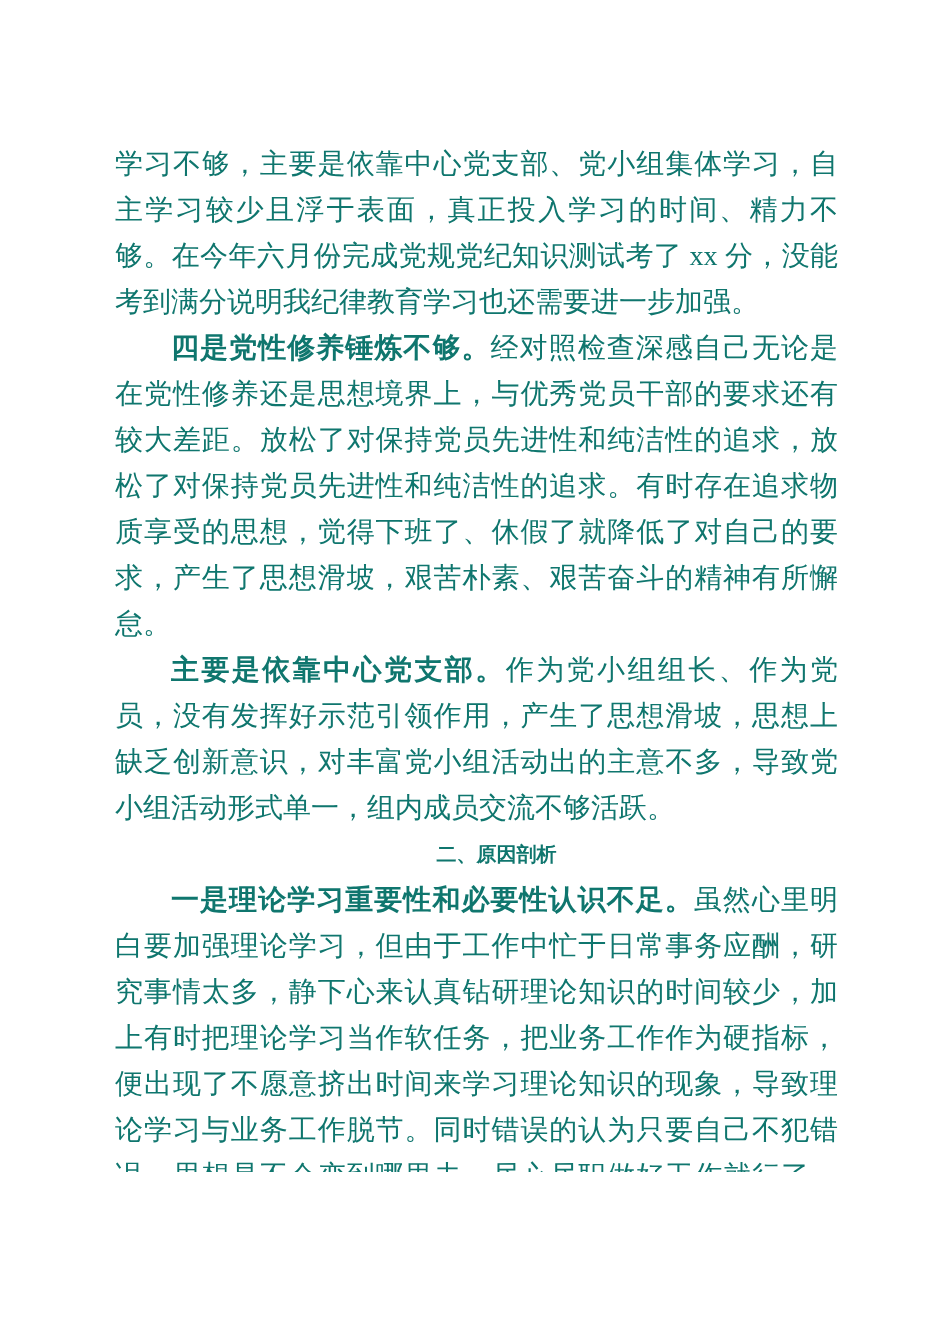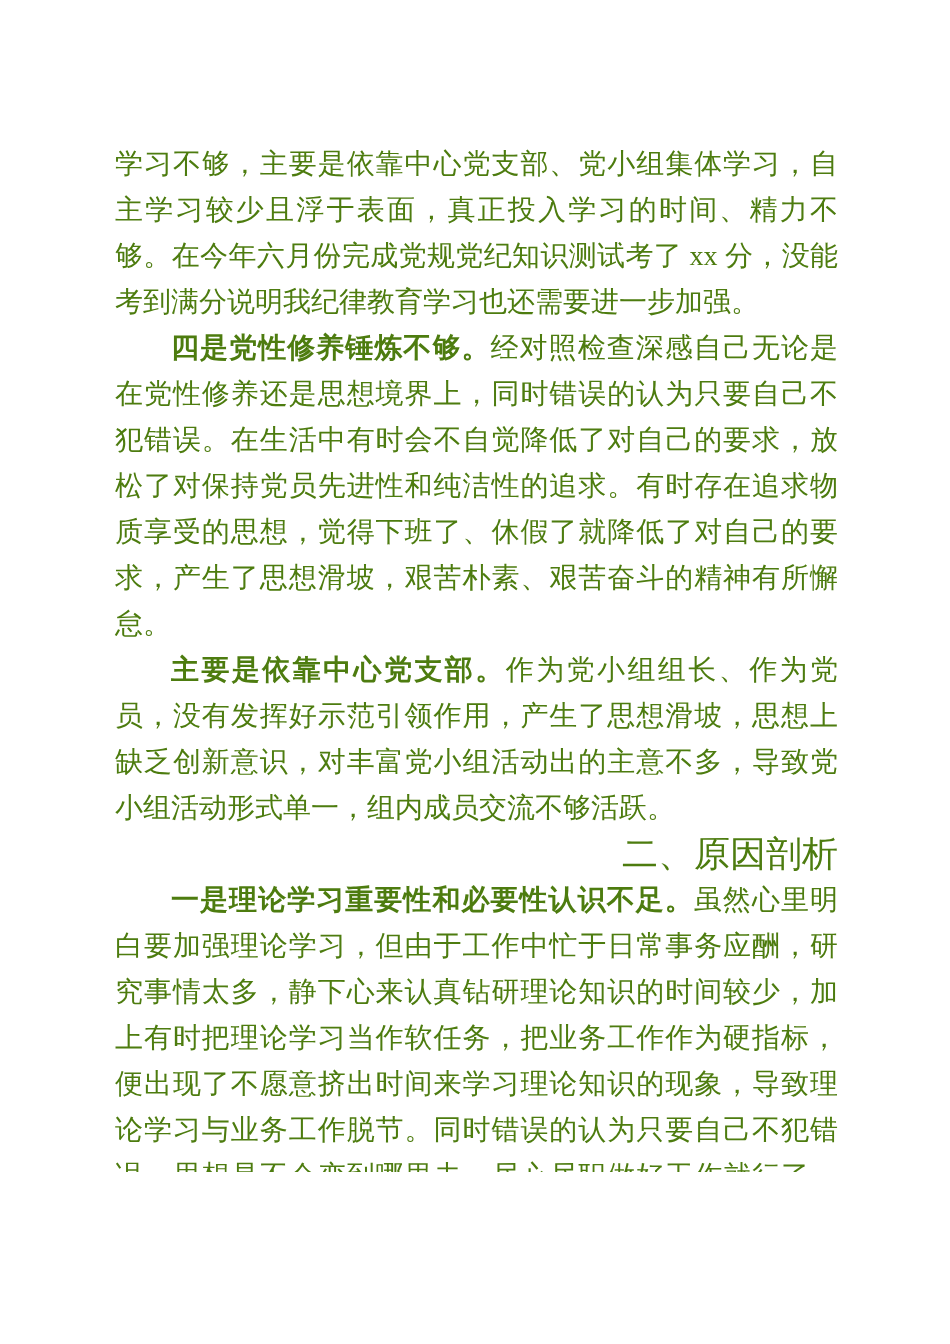--- a/index.html
+++ b/index.html
@@ -7,21 +7,21 @@
       padding: 0;
       background: #ffffff;
     }
     .page {
       position: relative;
       width: 950px;
       height: 1172px;
       background: #ffffff;
       overflow: hidden;
       font-family: "Liberation Serif", serif;
-      color: #4d7c0f;
+      color: #0f766e;
     }
     .doc-body {
       position: absolute;
       left: 115px;
       top: 141px;
       width: 723px;
       font-size: 28px;
       line-height: 46px;
       text-align: justify;
       letter-spacing: 0;
@@ -34,37 +34,37 @@
     p.para.no-indent {
       text-indent: 0;
     }
     .lead {
       font-weight: bold;
       margin-top: 16px;
     }
     h2.section-heading {
       margin: 0;
       padding: 0;
-      font-size: 36px;
+      font-size: 20px;
       line-height: 46px;
       text-indent: 2em;
       font-family: "Liberation Sans", sans-serif;
-      font-weight: normal;
-      text-align: right;
+      font-weight: bold;
+      text-align: center;
     }
   </style>
 </head>
 <body>
 
 <div class="page">
   <div class="doc-body">
 
     <p class="para no-indent"><span>学习不够，主要是依靠中心党支部、党小组集体学习，自主学习较少且浮于表面，真正投入学习的时间、精力不够。在今年六月份完成党规党纪知识测试考了 xx 分，没能考到满分说明我纪律教育学习也还需要进一步加强。</span></p>
 
-    <p class="para"><strong class="lead">四是党性修养锤炼不够。</strong><span>经对照检查深感自己无论是在党性修养还是思想境界上，同时错误的认为只要自己不犯错误。在生活中有时会不自觉降低了对自己的要求，放松了对保持党员先进性和纯洁性的追求。有时存在追求物质享受的思想，觉得下班了、休假了就降低了对自己的要求，产生了思想滑坡，艰苦朴素、艰苦奋斗的精神有所懈怠。</span></p>
+    <p class="para"><strong class="lead">四是党性修养锤炼不够。</strong><span>经对照检查深感自己无论是在党性修养还是思想境界上，与优秀党员干部的要求还有较大差距。放松了对保持党员先进性和纯洁性的追求，放松了对保持党员先进性和纯洁性的追求。有时存在追求物质享受的思想，觉得下班了、休假了就降低了对自己的要求，产生了思想滑坡，艰苦朴素、艰苦奋斗的精神有所懈怠。</span></p>
 
     <p class="para"><strong class="lead">主要是依靠中心党支部。</strong><span>作为党小组组长、作为党员，没有发挥好示范引领作用，产生了思想滑坡，思想上缺乏创新意识，对丰富党小组活动出的主意不多，导致党小组活动形式单一，组内成员交流不够活跃。</span></p>
 
     <h2 class="section-heading">二、原因剖析</h2>
 
     <p class="para"><strong class="lead">一是理论学习重要性和必要性认识不足。</strong><span>虽然心里明白要加强理论学习，但由于工作中忙于日常事务应酬，研究事情太多，静下心来认真钻研理论知识的时间较少，加上有时把理论学习当作软任务，把业务工作作为硬指标，便出现了不愿意挤出时间来学习理论知识的现象，导致理论学习与业务工作脱节。同时错误的认为只要自己不犯错误，思想是不会变到哪里去，尽心尽职做好工作就行了，所以也就放松了学习，造成了小成</span></p>
 
   </div>
 </div>
 

